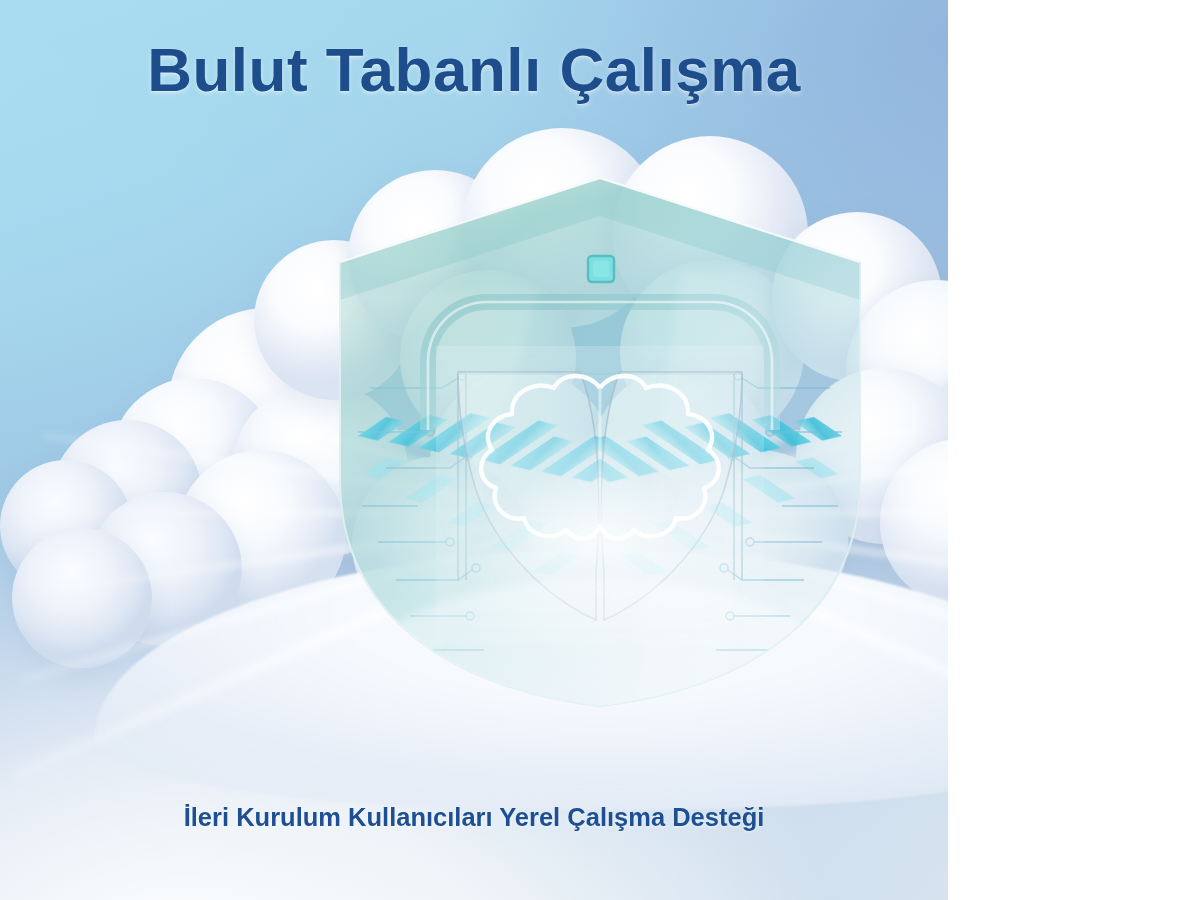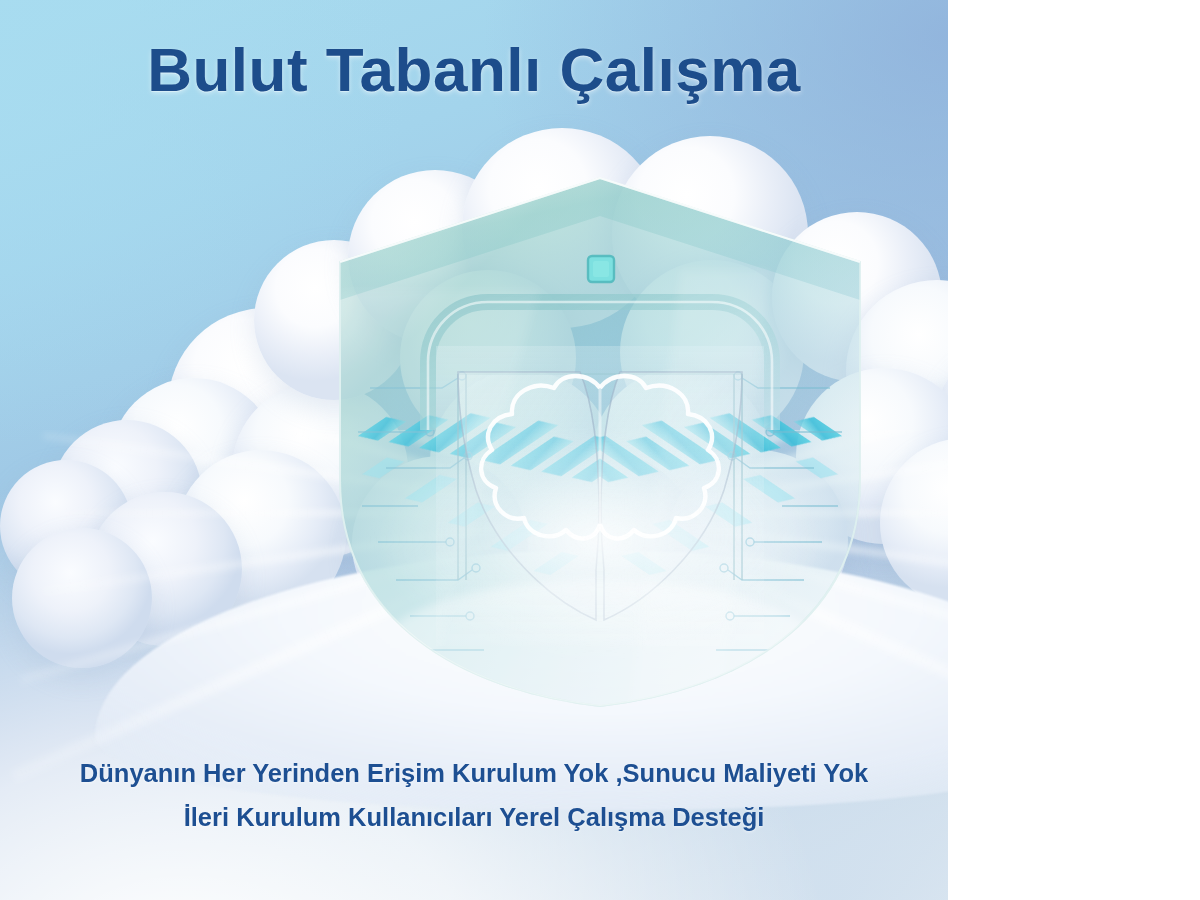--- a/index.html
+++ b/index.html
@@ -369,17 +369,16 @@
                C 560 470 440 540 300 556
                C 160 540 40 470 40 330 Z" fill="none" stroke="#ffffff" stroke-opacity="0.45" stroke-width="2"></path>
     </svg>
   </div>
 
   <div class="glow-base"></div>
 
   <div class="title">Bulut Tabanlı Çalışma</div>
 
   <div class="subtitle-wrap">
-    <div class="subtitle-line">Dünyanın Her Yerinden Erişim Kurulum Yok ,Sunucu Maliyeti Yok</div>
     <div class="subtitle-line">İleri Kurulum Kullanıcıları Yerel Çalışma Desteği</div>
   </div>
 
 </div>
 
 </body></html>

